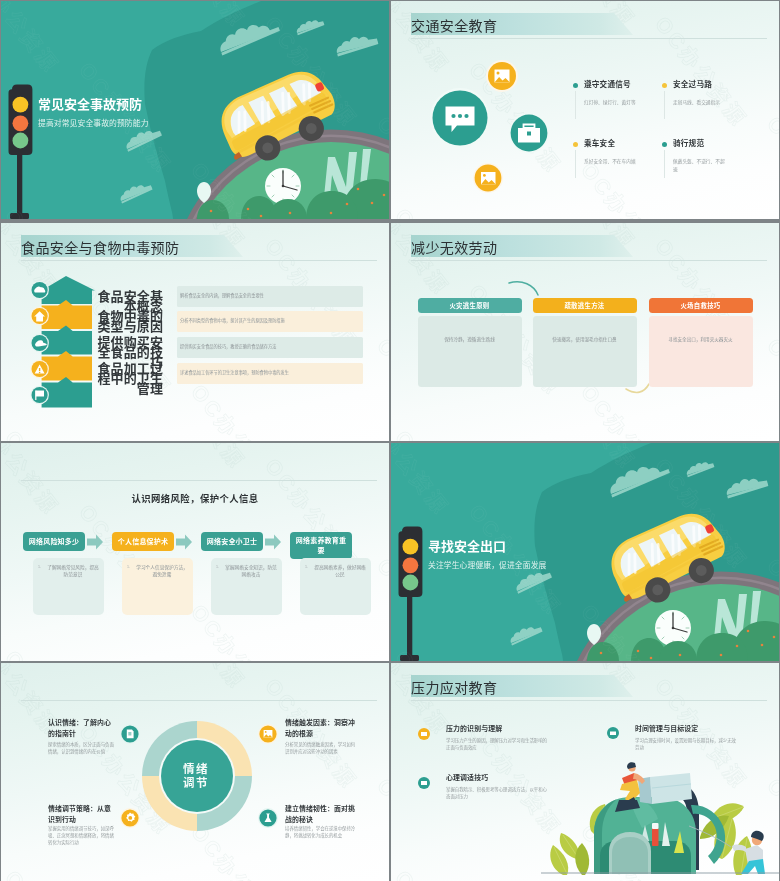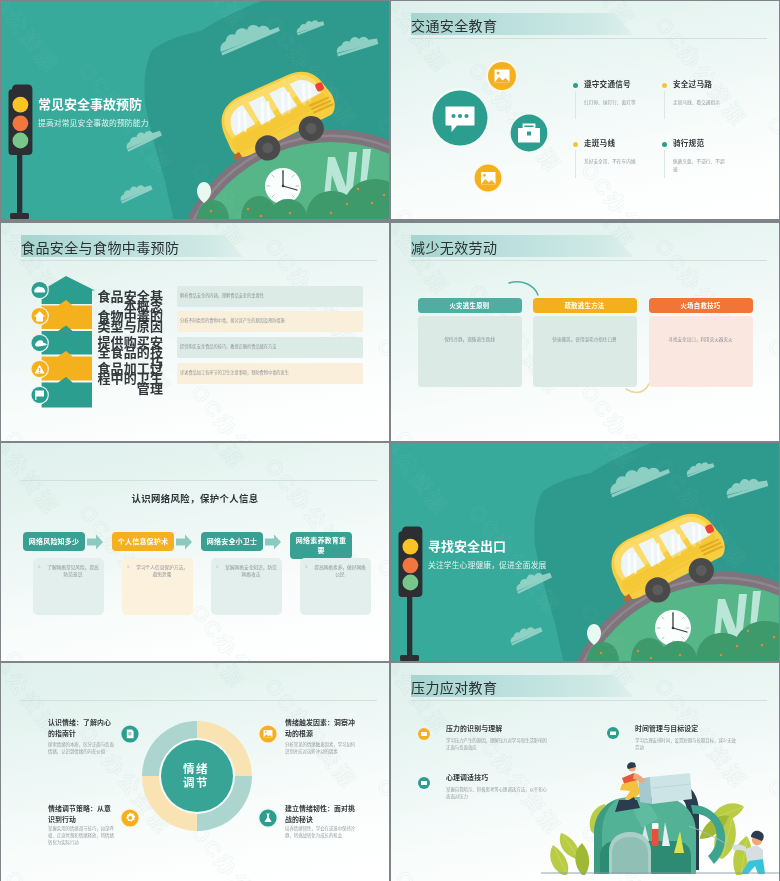--- a/index.html
+++ b/index.html
@@ -320,21 +320,21 @@
   </div>
   <div class="g2item" style="left:271px;top:79px">
     <span class="g2dot y"></span>
     <span class="g2line"></span>
     <div class="g2lab">安全过马路</div>
     <div class="g2desc">走斑马线、看交通指示</div>
   </div>
   <div class="g2item" style="left:182px;top:138px">
     <span class="g2dot y"></span>
     <span class="g2line"></span>
-    <div class="g2lab">走斑马线</div>
+    <div class="g2lab">乘车安全</div>
     <div class="g2desc">系好安全带、不在车内嬉</div>
   </div>
   <div class="g2item" style="left:271px;top:138px">
     <span class="g2dot"></span>
     <span class="g2line"></span>
     <div class="g2lab">骑行规范</div>
     <div class="g2desc">佩戴头盔、不逆行、不超速</div>
   </div>
 </div>
 

